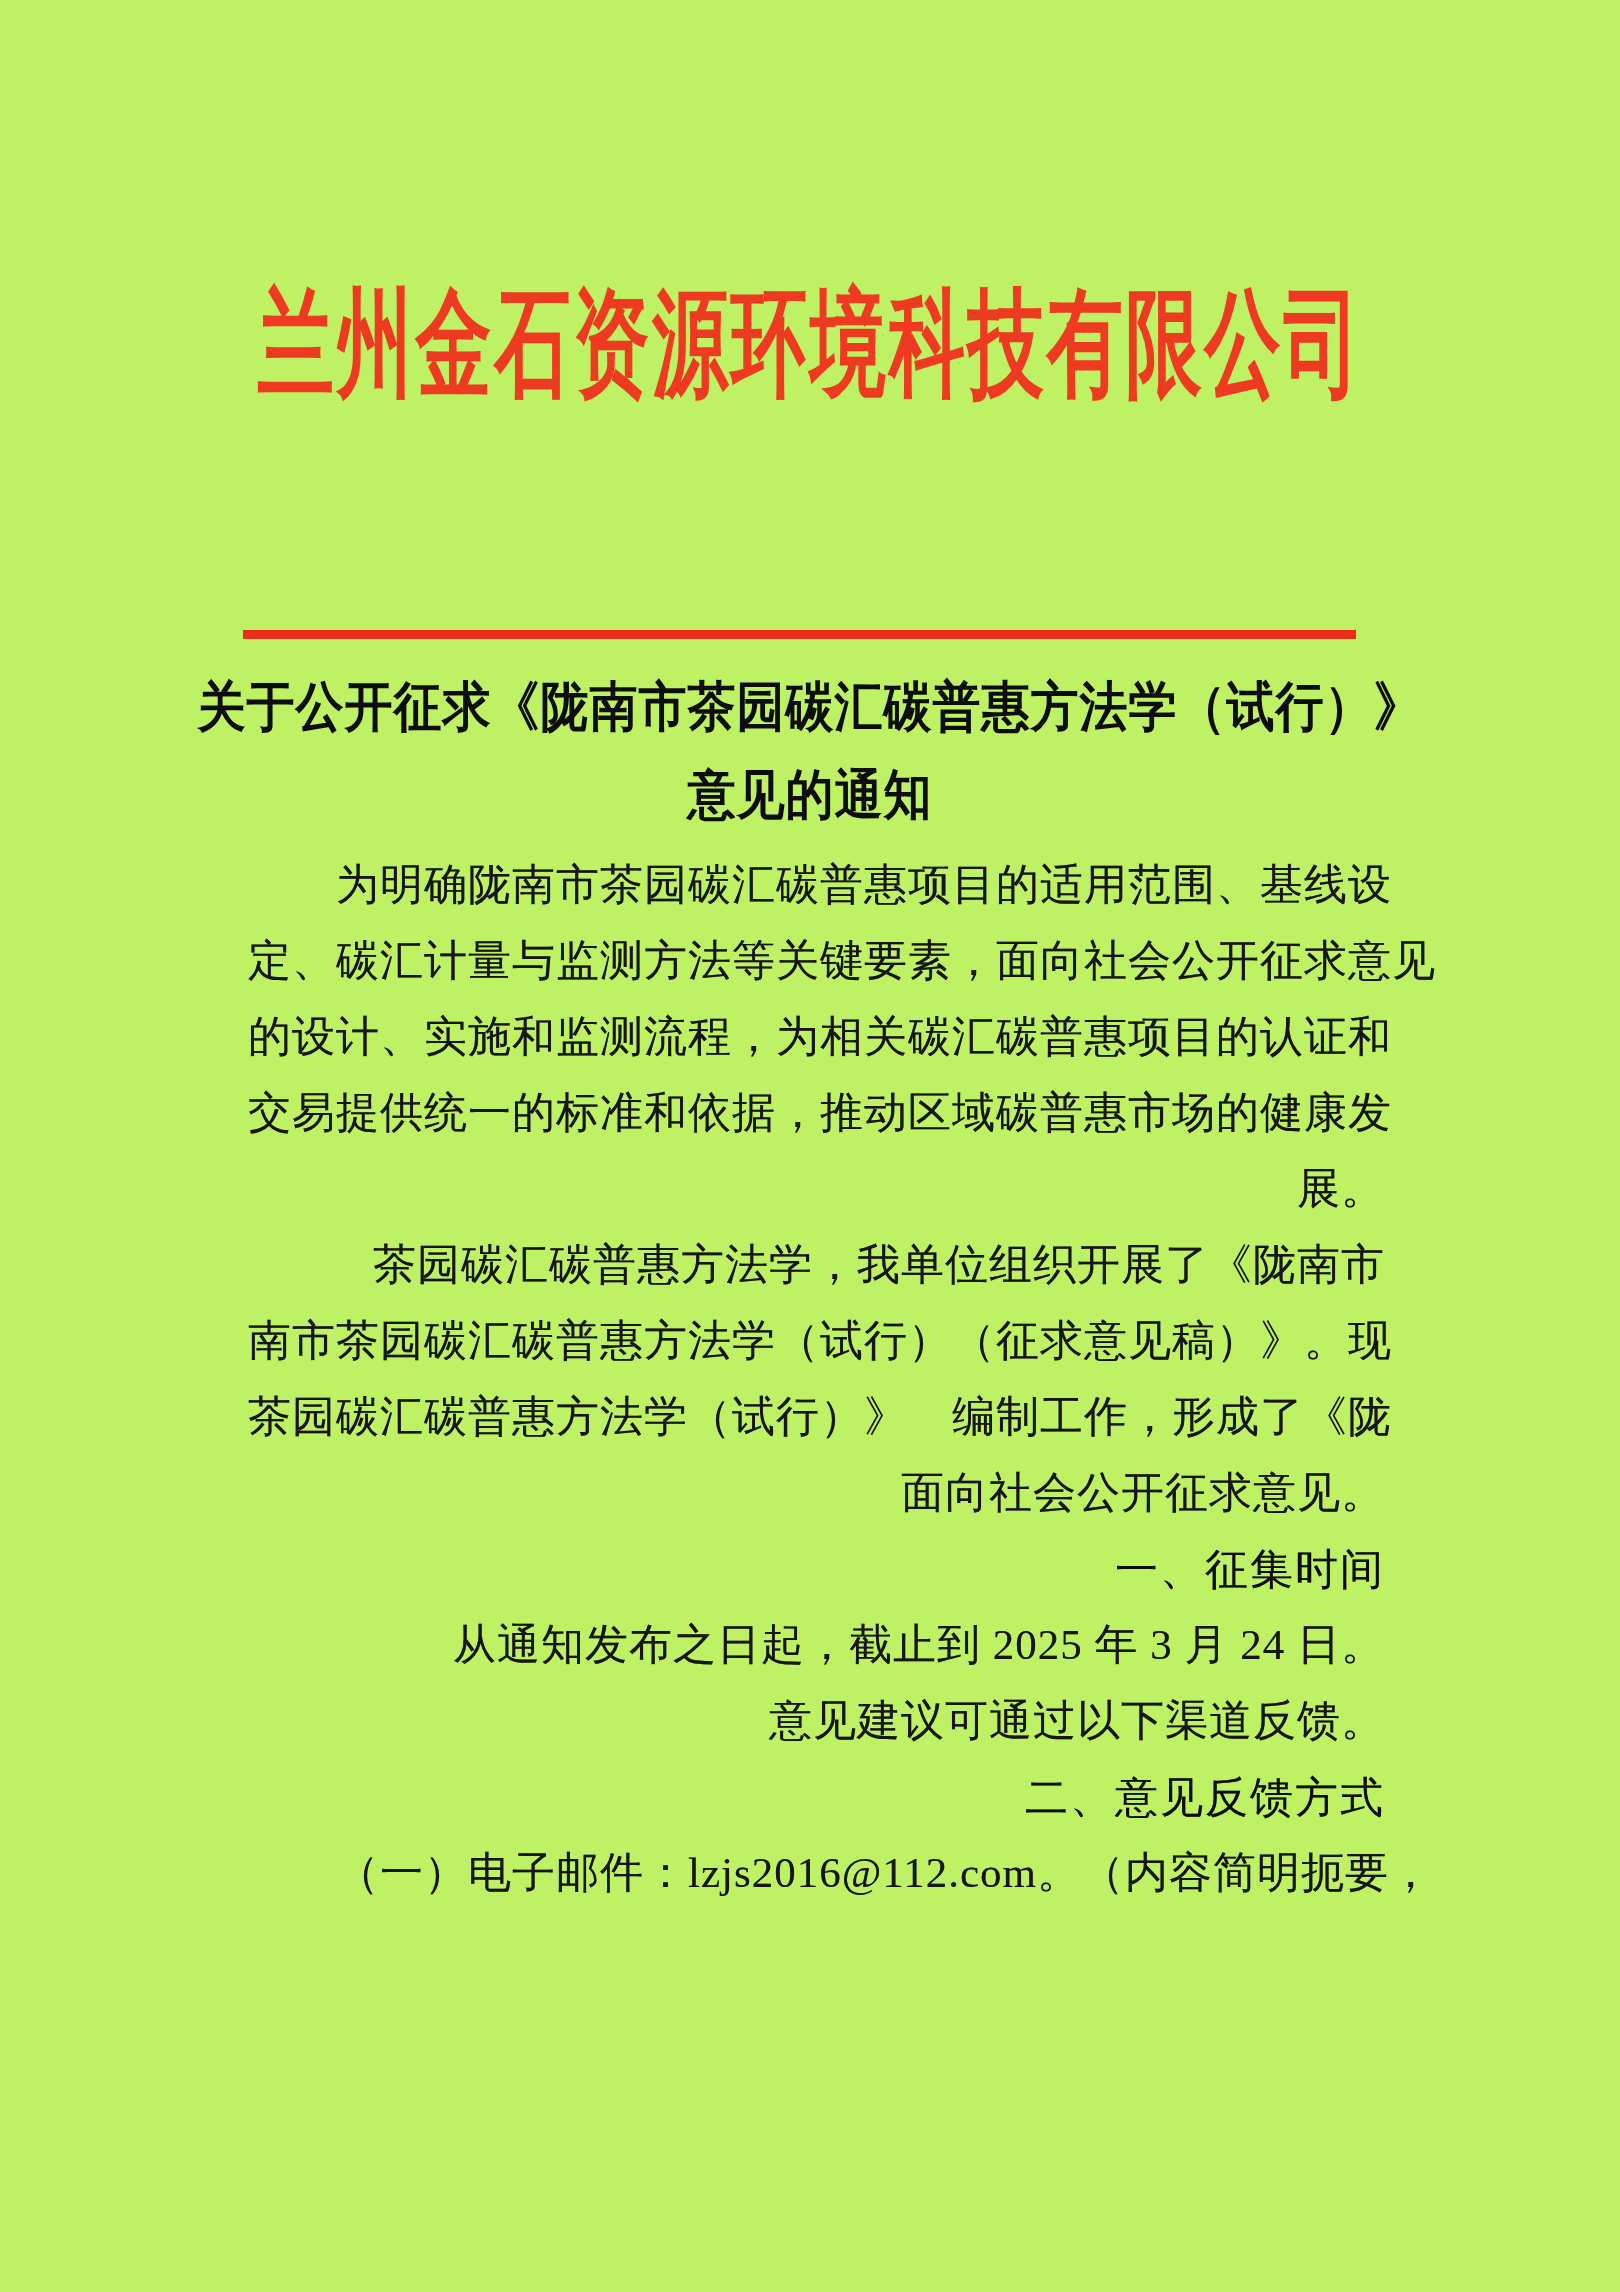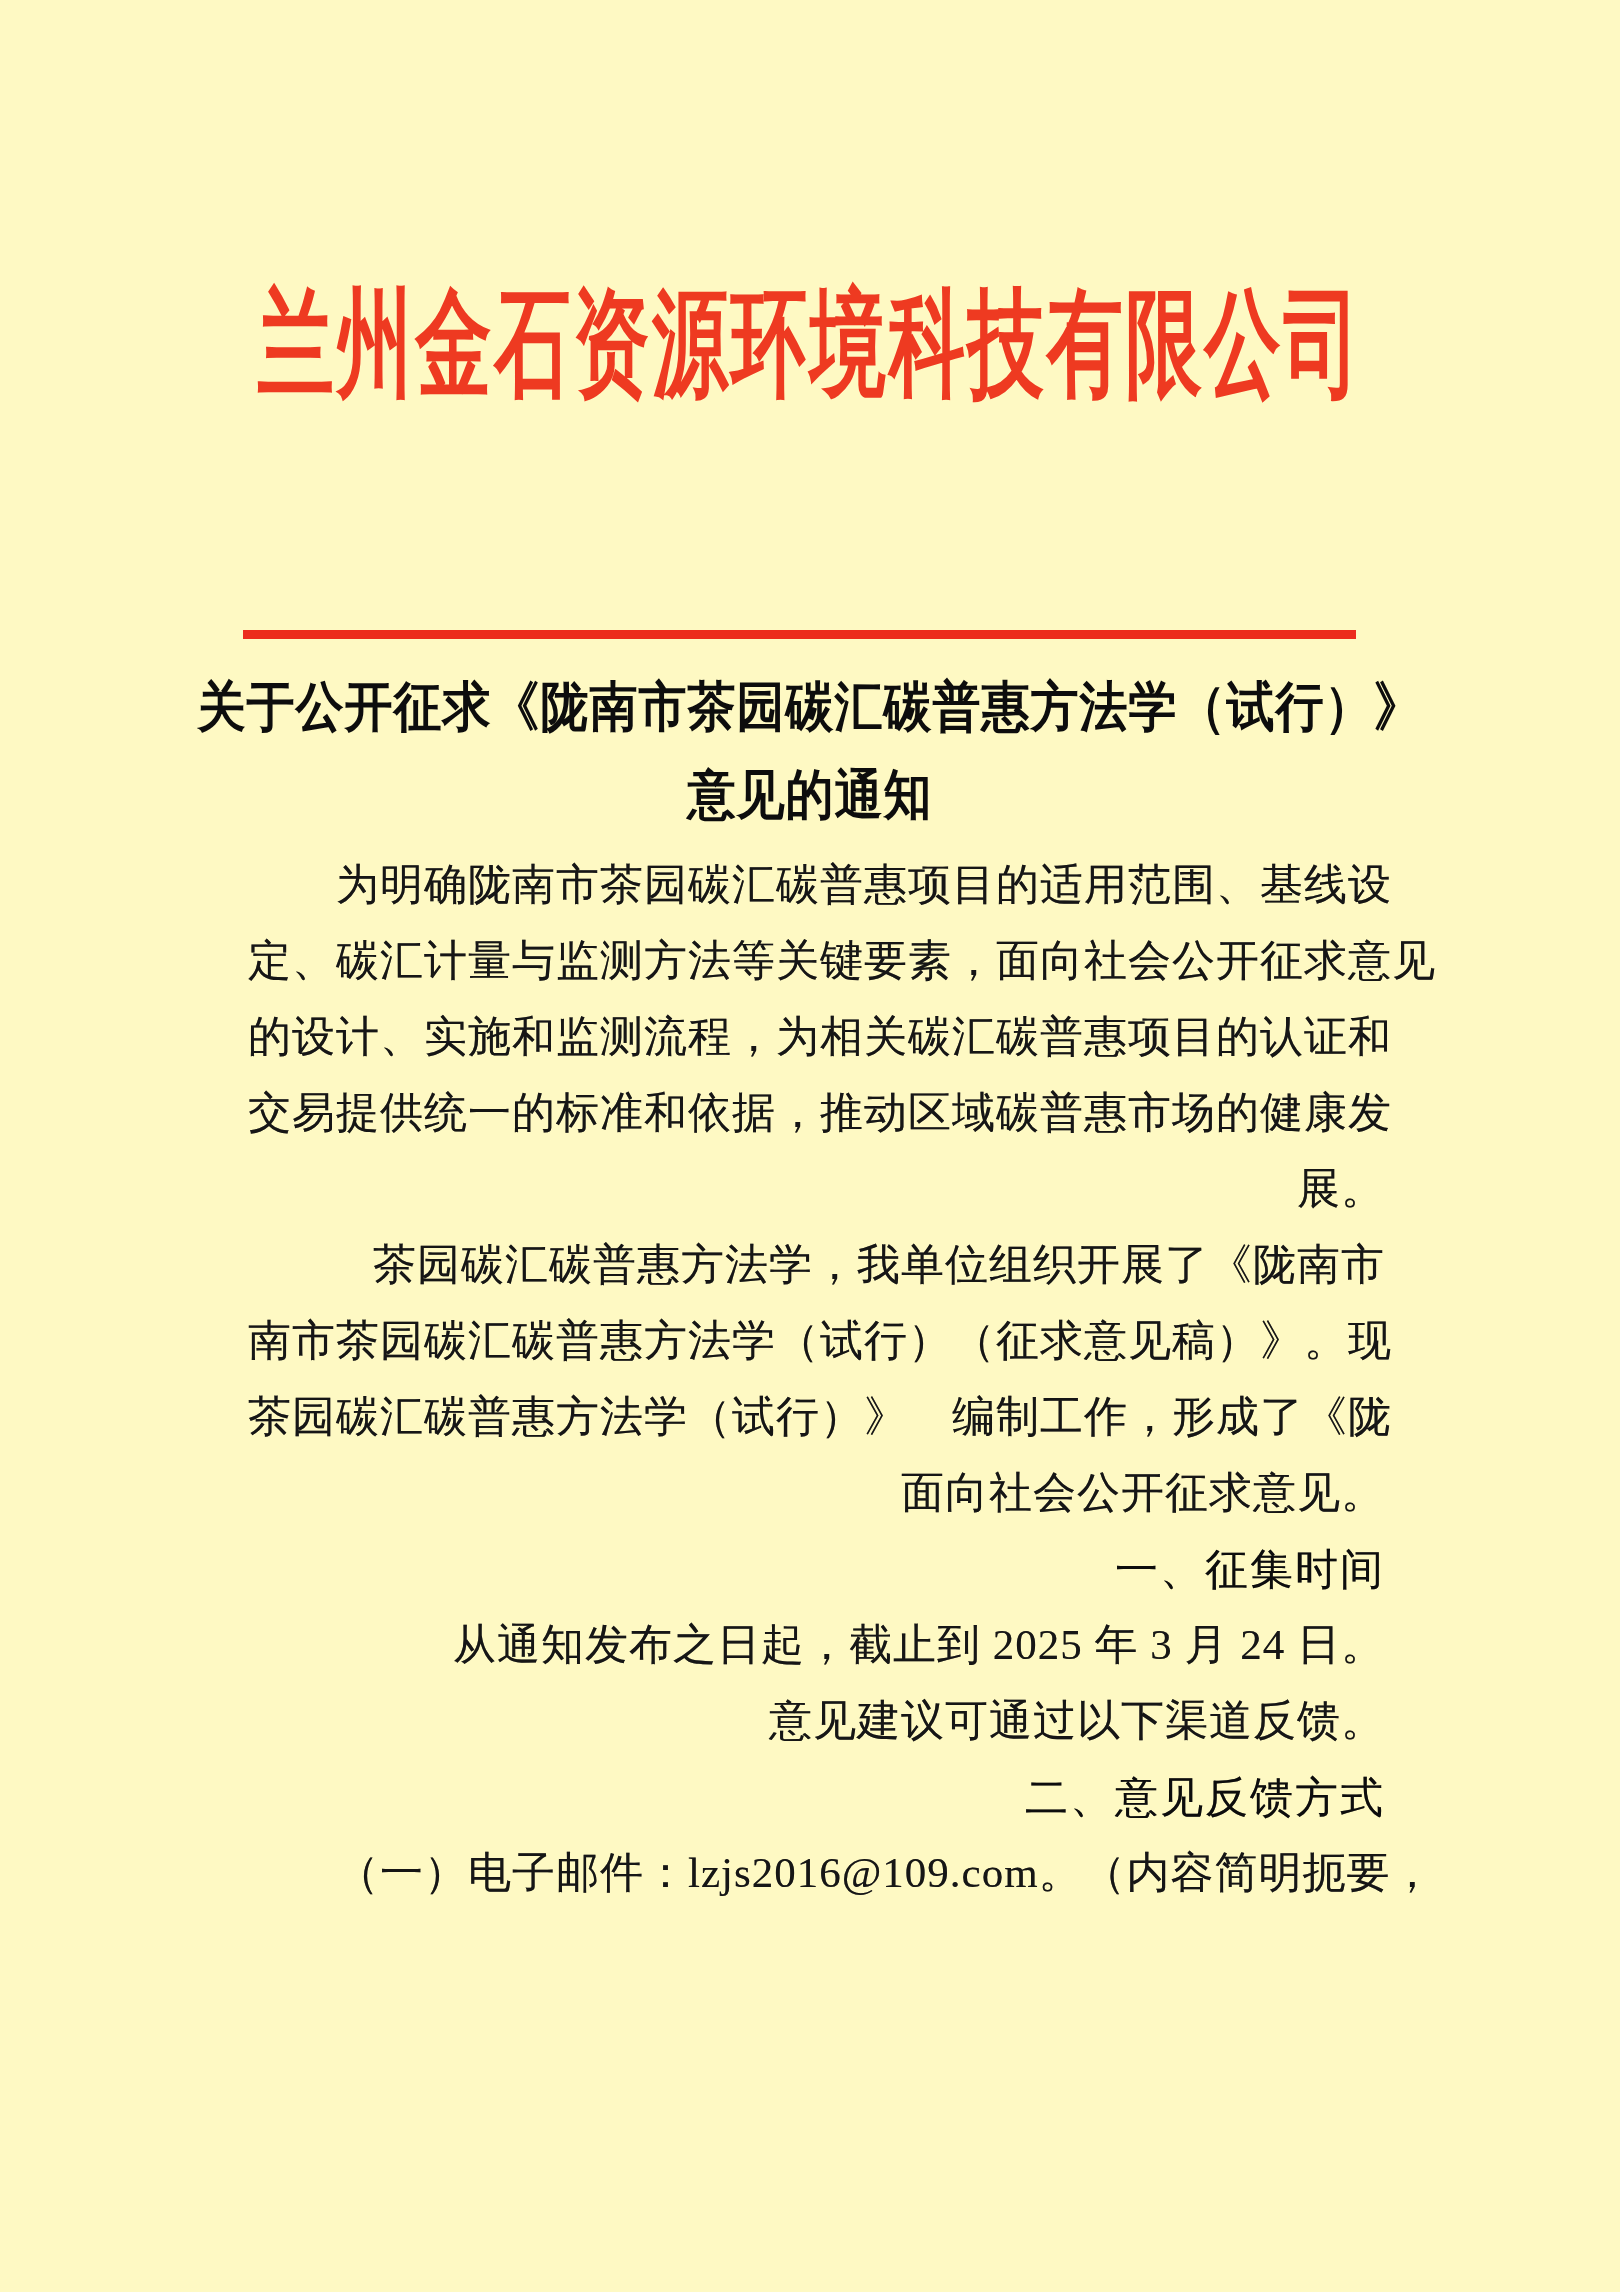--- a/index.html
+++ b/index.html
@@ -1,20 +1,20 @@
 <!DOCTYPE html>
 <html><head>
 <meta charset="utf-8">
 <style>
   html,body{margin:0;padding:0;background:#e9e9e9;}
   .sheet{
     position:relative;
     width:1620px;height:2293px;
     margin:0 auto;
-    background:#fef9c3;
+    background:#bef264;
     overflow:hidden;
     font-family:"Liberation Serif","DejaVu Serif",serif;
     color:#161616;
   }
   .letterhead{
     position:absolute;top:283px;left:0;width:100%;
     text-align:center;
     font-size:76px;font-weight:bold;letter-spacing:2.9px;line-height:78px;
     color:#ee3a21;
     transform:scaleY(1.55);transform-origin:50% 0;
@@ -68,17 +68,17 @@
     <div class="line">交易提供统一的标准和依据，推动区域碳普惠市场的健康发</div>
     <div class="line">展。</div>
     <div class="line indent">茶园碳汇碳普惠方法学，我单位组织开展了《陇南市</div>
     <div class="line">南市茶园碳汇碳普惠方法学（试行）（征求意见稿）》。现</div>
     <div class="line">茶园碳汇碳普惠方法学（试行）》　编制工作，形成了《陇</div>
     <div class="line">面向社会公开征求意见。</div>
     <div class="line indent heading">一、征集时间</div>
     <div class="line indent">从通知发布之日起，截止到 2025 年 3 月 24 日。</div>
     <div class="line indent">意见建议可通过以下渠道反馈。</div>
     <div class="line indent heading">二、意见反馈方式</div>
-    <div class="line indent">（一）电子邮件：lzjs2016@109.com。（内容简明扼要，</div>
+    <div class="line indent">（一）电子邮件：lzjs2016@112.com。（内容简明扼要，</div>
   </div>
 
 </div>
 
 
 </body></html>

